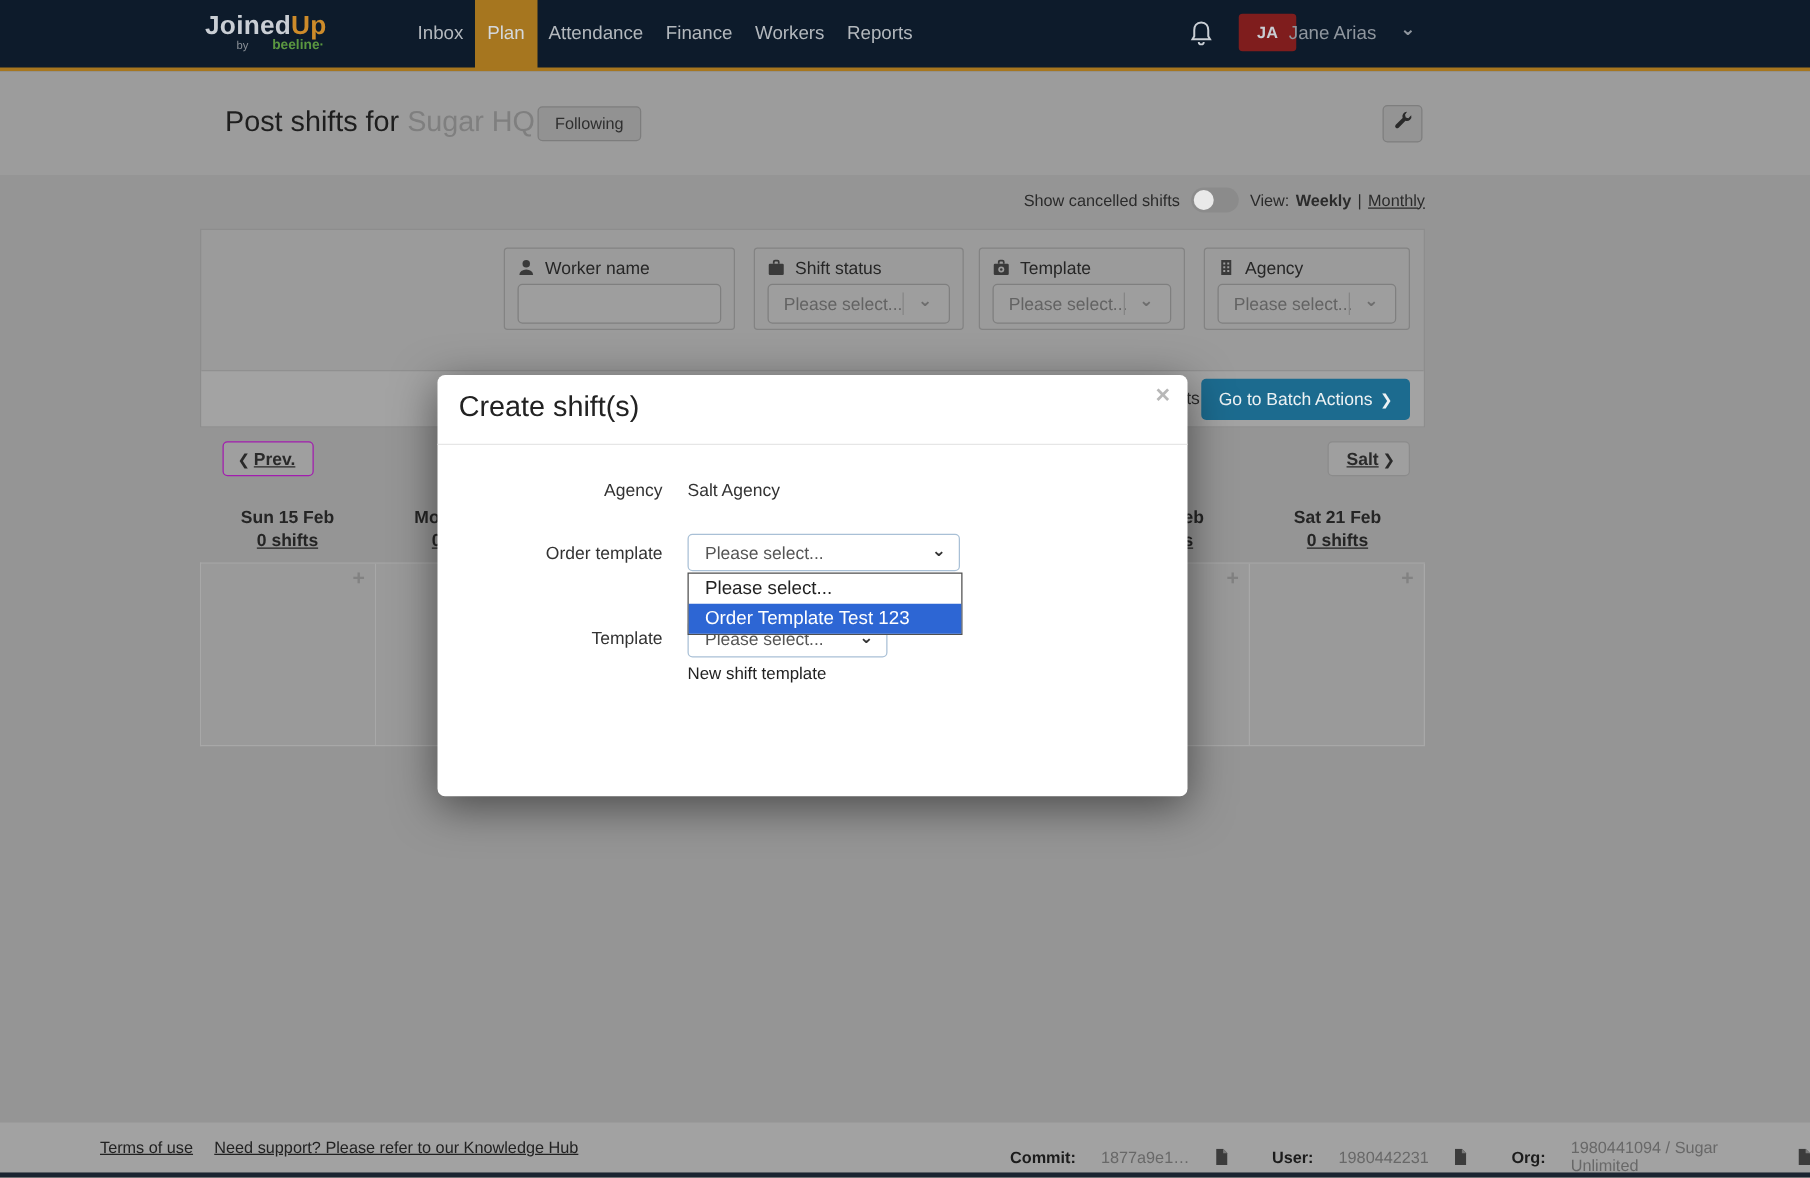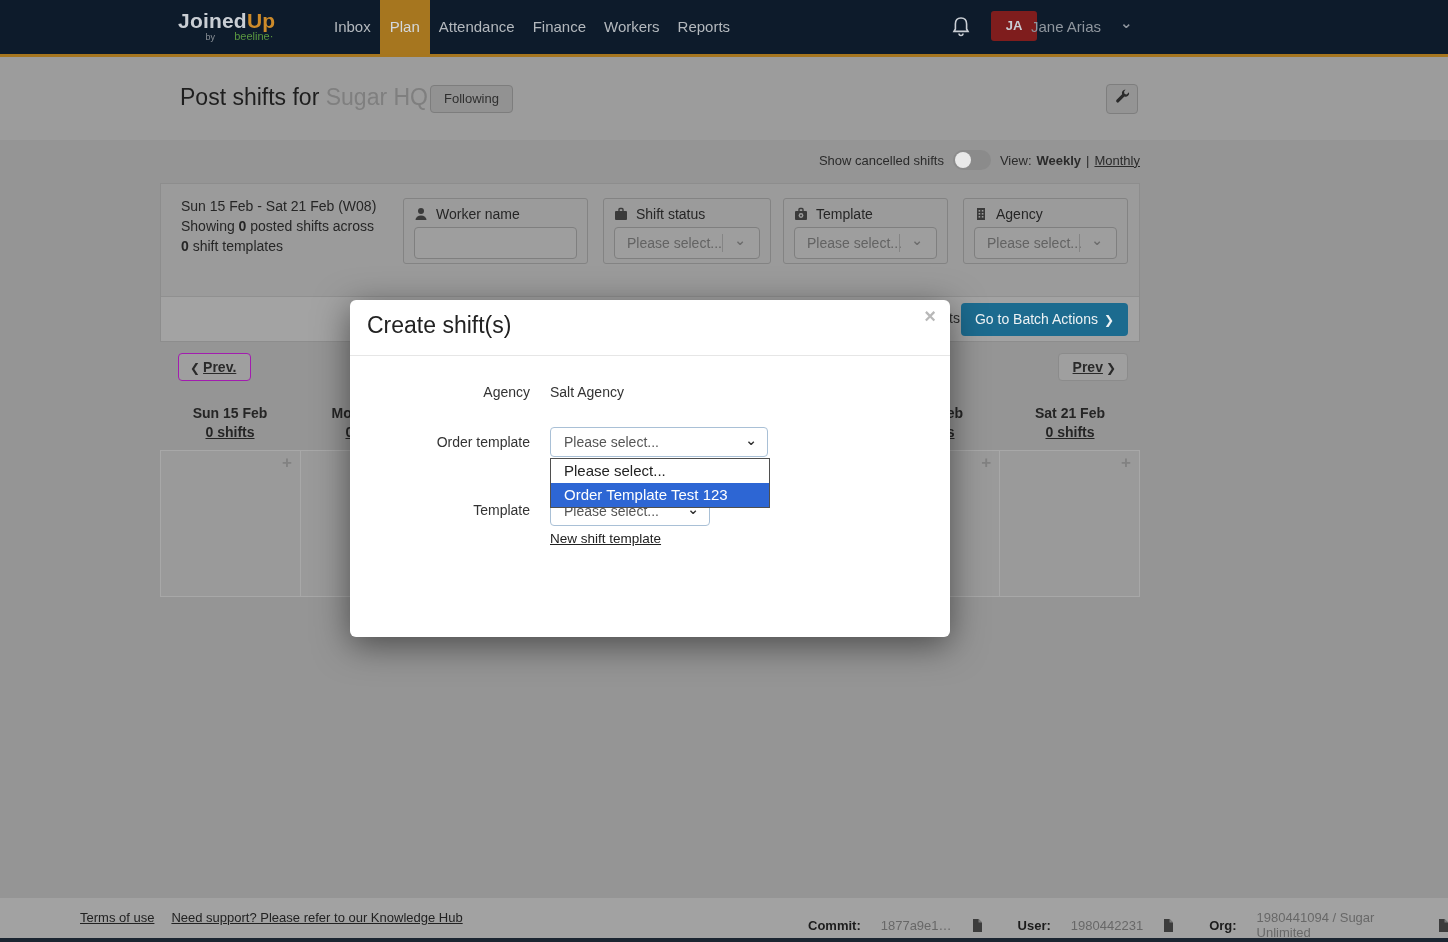--- a/index.html
+++ b/index.html
@@ -2,25 +2,25 @@
 <html><head>
 <meta charset="utf-8">
 <style>
   html,body{margin:0;padding:0;background:#6f6f6f;}
   *{box-sizing:border-box;font-family:"Liberation Sans","DejaVu Sans",sans-serif;}
   #app{position:relative;width:1448px;height:942px;overflow:hidden;background:#959595;}
 
   
   .hdr{position:absolute;left:0;top:0;width:1448px;height:57px;background:#0d1b2b;border-bottom:0;}
   .hdr-gold{position:absolute;left:0;top:54px;width:1448px;height:3px;background:#a6761f;}
-  .logo{position:absolute;left:178px;top:9px;cursor:pointer;}
+  .logo{position:absolute;left:164px;top:9px;cursor:pointer;}
   .logo-line1{font-size:21px;font-weight:bold;letter-spacing:.2px;}
   .logo-joined{color:#c9ced4;} .logo-up{color:#cd8b2a;}
   .logo-line2{font-size:11px;margin-top:-3px;text-align:right;padding-right:2px;}
-  .logo-by{color:#8a9097;font-size:9px;} .logo-beeline{color:#5a9740;font-weight:normal;padding-left:16px;}
+  .logo-by{color:#8a9097;font-size:9px;} .logo-beeline{color:#5a9740;font-weight:bold;padding-left:16px;}
   .nav{position:absolute;left:325px;top:0;height:57px;display:flex;align-items:stretch;}
   .nav-item{color:#b3b8bd;font-size:15px;line-height:54px;padding:0 9px;cursor:pointer;}
   .nav-item.active{background:#a6761f;color:#d4d8dc;padding:0 10px;height:57px;}
   .bell{position:absolute;left:951px;top:15px;width:20px;height:24px;cursor:pointer;}
   .avatar{position:absolute;left:991px;top:11px;width:46px;height:30px;background:#7f1d1d;border-radius:3px;
           color:#c9ced4;font-size:13px;font-weight:bold;text-align:center;line-height:30px;cursor:pointer;}
   .uname{position:absolute;left:1031px;top:18px;color:#8f969e;font-size:15px;cursor:pointer;}
   .uchev{position:absolute;left:1120px;top:14px;color:#8f969e;font-size:15px;font-weight:bold;cursor:pointer;}
 
   
@@ -91,21 +91,21 @@
   .m-close{position:absolute;right:14px;top:5px;font-size:20px;color:#b8b8b8;cursor:pointer;font-weight:bold;}
   .m-div{position:absolute;left:0;top:55px;width:100%;height:1px;background:#e6e6e6;}
   .m-label{position:absolute;left:0;width:180px;text-align:right;font-size:14px;color:#333;}
   .m-value{position:absolute;left:200px;font-size:14px;color:#333;}
   .m-select{position:absolute;left:200px;height:30px;background:#fff;border:1px solid #a9c0d6;border-radius:4px;cursor:pointer;}
   .m-select .ph{position:absolute;left:13px;top:6px;font-size:14px;color:#555;}
   .m-select .caret{position:absolute;right:10px;top:4px;font-size:14px;color:#333;font-weight:bold;}
   .dropdown{position:absolute;left:200px;top:158px;width:220px;background:#fff;border:1px solid #4f4f4f;z-index:6;}
   .opt{height:24px;line-height:24px;padding-left:13px;font-size:15px;color:#222;cursor:pointer;}
   .opt.sel{background:#2d66d4;color:#fff;}
-  .m-link{position:absolute;left:200px;top:231px;font-size:13.5px;color:#222;text-decoration:underline;cursor:pointer;}
+  .m-link{position:absolute;left:200px;top:231px;font-size:13.5px;color:#222;cursor:pointer;}
   .m-foot{position:absolute;left:0;bottom:0;width:100%;height:57px;background:#f6f6f6;border-top:1px solid #e4e4e4;
           border-radius:0 0 6px 6px;display:flex;align-items:center;justify-content:flex-end;gap:8px;padding-right:16px;}
   .btn-cancel{height:30px;padding:0 13px;background:#e9e9e9;border:1px solid #b3b3b3;border-radius:4px;
           font-size:14px;color:#333;line-height:28px;cursor:pointer;}
   .btn-book{height:30px;padding:0 13px;background:#f3f3f3;border:1px solid #cfcfcf;border-radius:4px;
           font-size:14px;color:#a3a3a3;font-style:italic;line-height:28px;cursor:pointer;}
 </style>
 </head>
 <body>
 
@@ -153,25 +153,20 @@
       </div>
     <div class="viewgrp">
       <span>View:</span>
       <span class="vw-weekly">Weekly</span>
       <span>|</span>
       <span class="vw-monthly">Monthly</span>
     </div>
   </div>
 
   <div class="panel">
-    <div class="summary">
-      <div>Sun 15 Feb - Sat 21 Feb (W08)</div>
-      <div><span>Showing </span><b>0</b><span> posted shifts across</span></div>
-      <div><b>0</b><span> shift templates</span></div>
-    </div>
 
     <div class="fbox" style="left:242px;width:185px;">
       <div class="flabel">
           <span class="ficon"><svg width="14" height="14" viewBox="0 0 14 14">
               <circle cx="7" cy="4" r="3" fill="#3a3a3a"></circle>
               <path d="M1.5 13 a5.5 4.5 0 0 1 11 0 Z" fill="#3a3a3a"></path>
             </svg></span>
           <span>Worker name</span>
         </div>
       <div class="fctrl finput"></div>
@@ -229,21 +224,21 @@
       </div>
     </div>
 
     <div class="pstrip">
       <span class="partial">ts</span>
       <div class="batch-btn"><span>Go to Batch Actions</span><span class="chv">❯</span></div>
     </div>
   </div>
 
   <div class="prev-btn"><span class="chv">❮</span><u>Prev.</u></div>
-  <div class="next-btn"><u>Prev</u><span class="chv">❯</span></div>
+  <div class="next-btn"><u>Salt</u><span class="chv">❯</span></div>
 
   <div class="dayhdrs">
     <div class="dayhdr"><div>Sun 15 Feb</div><span class="shifts">0 shifts</span></div>
     <div class="dayhdr"><div>Mon 16 Feb</div><span class="shifts">0 shifts</span></div>
     <div class="dayhdr"><div>Tue 17 Feb</div><span class="shifts">0 shifts</span></div>
     <div class="dayhdr"><div>Wed 18 Feb</div><span class="shifts">0 shifts</span></div>
     <div class="dayhdr"><div>Thu 19 Feb</div><span class="shifts">0 shifts</span></div>
     <div class="dayhdr"><div>Fri 20 Feb</div><span class="shifts">0 shifts</span></div>
     <div class="dayhdr"><div>Sat 21 Feb</div><span class="shifts">0 shifts</span></div>
   </div>

